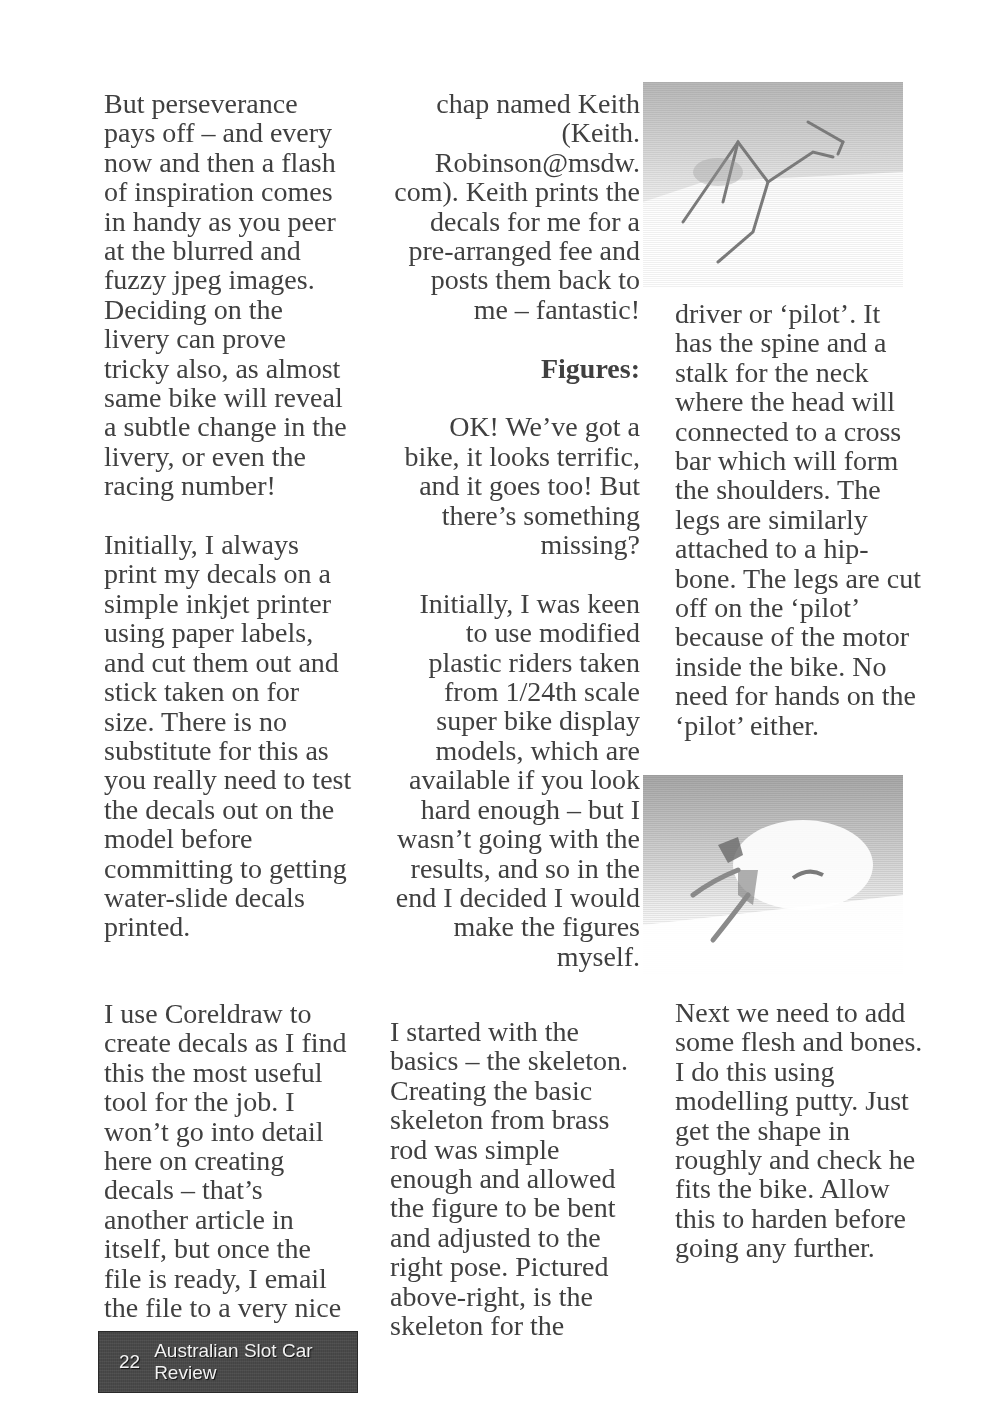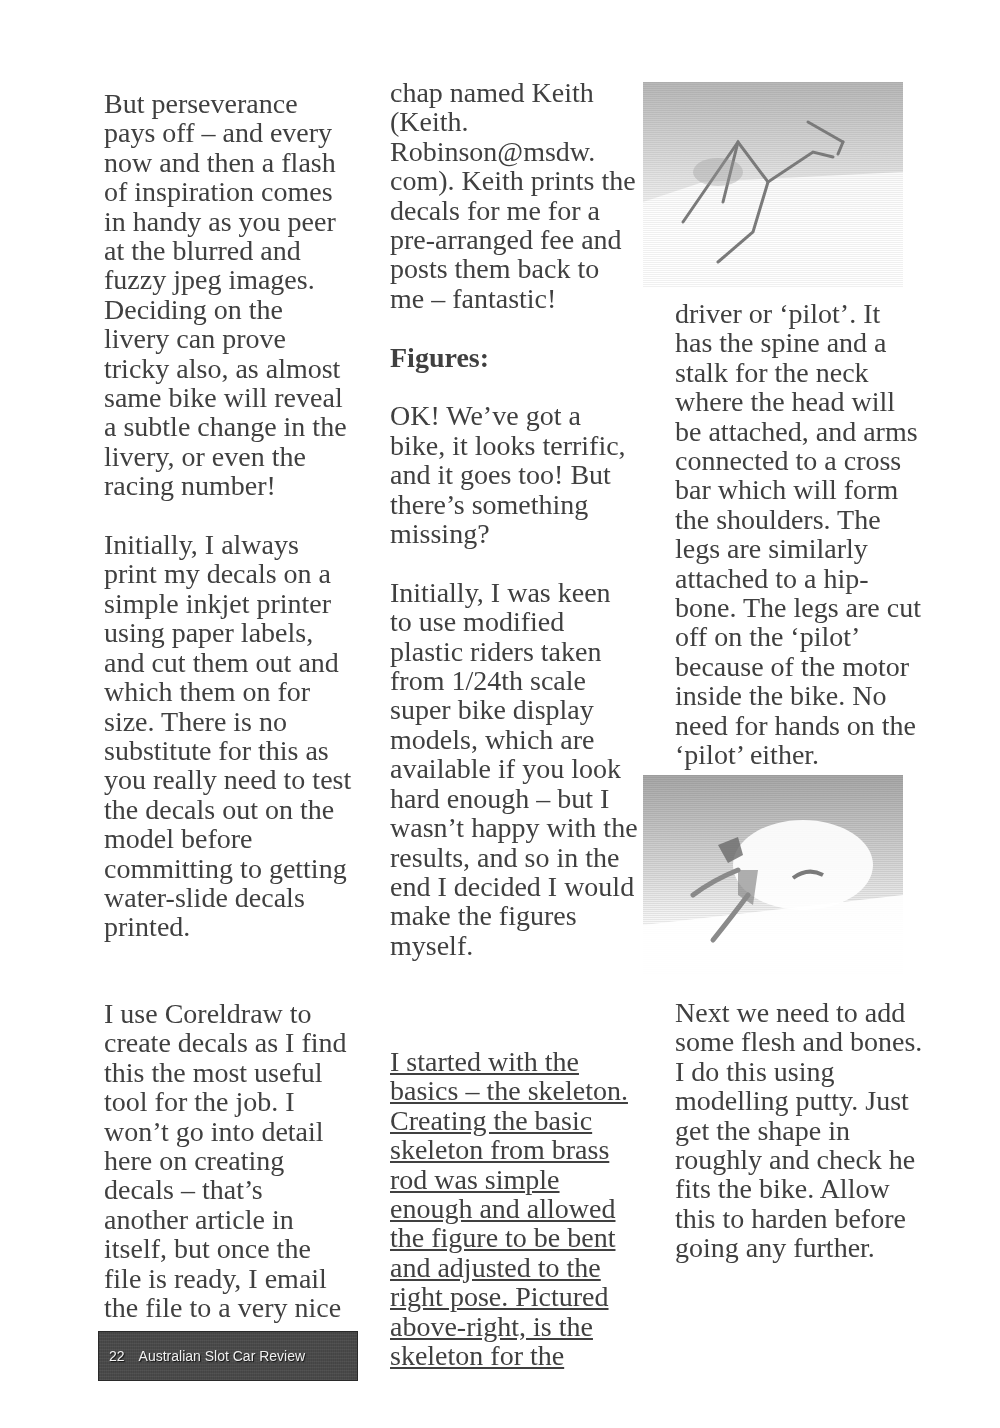--- a/index.html
+++ b/index.html
@@ -9,49 +9,49 @@
     font-family: "Liberation Serif", serif;
     font-size: 28px;
     line-height: 29.4px;
     color: #404040;
   }
   .col p { margin: 0; }
   .col .line { display: block; white-space: nowrap; }
   .gap { height: 29.4px; }
   .heading { font-weight: bold; }
   #col1 { left: 104px; top: 89px; width: 250px; }
-  #col2 { left: 390px; top: 78px; width: 250px; }
+  #col2 { left: 390px; top: 89px; width: 250px; text-align: right; }
   #col3 { left: 675px; top: 299px; width: 250px; }
   #col3b { left: 675px; top: 998px; width: 250px; }
   #col1b { left: 104px; top: 999px; width: 250px; }
-  #col2b { left: 390px; top: 1047px; width: 250px; text-decoration: underline; }
+  #col2b { left: 390px; top: 1017px; width: 250px; }
 
   .photo {
     position: absolute;
     overflow: hidden;
     background: #fff;
   }
   #photo-skeleton { left: 643px; top: 82px; width: 260px; height: 205px; }
   #photo-figure { left: 643px; top: 775px; width: 260px; height: 200px; }
   .photo svg { width: 100%; height: 100%; display: block; }
 
   .footer {
     position: absolute;
     left: 98px; top: 1331px;
-    width: 260px; height: 50px;
+    width: 260px; height: 62px;
     background: #4a4a4a;
     background-image:
       repeating-linear-gradient(0deg, rgba(255,255,255,0.05) 0px, rgba(255,255,255,0.05) 1px, transparent 1px, transparent 3px),
       repeating-linear-gradient(90deg, rgba(0,0,0,0.08) 0px, rgba(0,0,0,0.08) 1px, transparent 1px, transparent 2px);
     border: 1px solid #2a2a2a;
     box-sizing: border-box;
     display: flex; align-items: center;
-    padding-left: 10px;
+    padding-left: 20px;
     font-family: "Liberation Sans", sans-serif;
-    font-size: 14px;
+    font-size: 19px;
     color: #f2f2f2;
     text-shadow: 1px 1px 1px #111;
   }
   .footer .num { margin-right: 14px; }
 </style>
 </head>
 <body>
 
 <div class="col" id="col1">
   <p>
@@ -70,21 +70,21 @@
       <span class="line">livery, or even the</span>
       <span class="line">racing number!</span>
     </p>
   <div class="gap"></div>
   <p>
       <span class="line">Initially, I always</span>
       <span class="line">print my decals on a</span>
       <span class="line">simple inkjet printer</span>
       <span class="line">using paper labels,</span>
       <span class="line">and cut them out and</span>
-      <span class="line">which them on for</span>
+      <span class="line">stick taken on for</span>
       <span class="line">size. There is no</span>
       <span class="line">substitute for this as</span>
       <span class="line">you really need to test</span>
       <span class="line">the decals out on the</span>
       <span class="line">model before</span>
       <span class="line">committing to getting</span>
       <span class="line">water-slide decals</span>
       <span class="line">printed.</span>
     </p>
 </div>
@@ -128,21 +128,21 @@
   <div class="gap"></div>
   <p>
       <span class="line">Initially, I was keen</span>
       <span class="line">to use modified</span>
       <span class="line">plastic riders taken</span>
       <span class="line">from 1/24th scale</span>
       <span class="line">super bike display</span>
       <span class="line">models, which are</span>
       <span class="line">available if you look</span>
       <span class="line">hard enough – but I</span>
-      <span class="line">wasn’t happy with the</span>
+      <span class="line">wasn’t going with the</span>
       <span class="line">results, and so in the</span>
       <span class="line">end I decided I would</span>
       <span class="line">make the figures</span>
       <span class="line">myself.</span>
     </p>
 </div>
 <div class="col" id="col2b">
   <p>
       <span class="line">I started with the</span>
       <span class="line">basics – the skeleton.</span>
@@ -183,21 +183,20 @@
     <ellipse cx="75" cy="90" rx="25" ry="14" fill="#999" opacity="0.35"></ellipse>
   </svg>
 </div>
 
 <div class="col" id="col3">
   <p>
       <span class="line">driver or ‘pilot’. It</span>
       <span class="line">has the spine and a</span>
       <span class="line">stalk for the neck</span>
       <span class="line">where the head will</span>
-      <span class="line">be attached, and arms</span>
       <span class="line">connected to a cross</span>
       <span class="line">bar which will form</span>
       <span class="line">the shoulders. The</span>
       <span class="line">legs are similarly</span>
       <span class="line">attached to a hip-</span>
       <span class="line">bone. The legs are cut</span>
       <span class="line">off on the ‘pilot’</span>
       <span class="line">because of the motor</span>
       <span class="line">inside the bike. No</span>
       <span class="line">need for hands on the</span>

